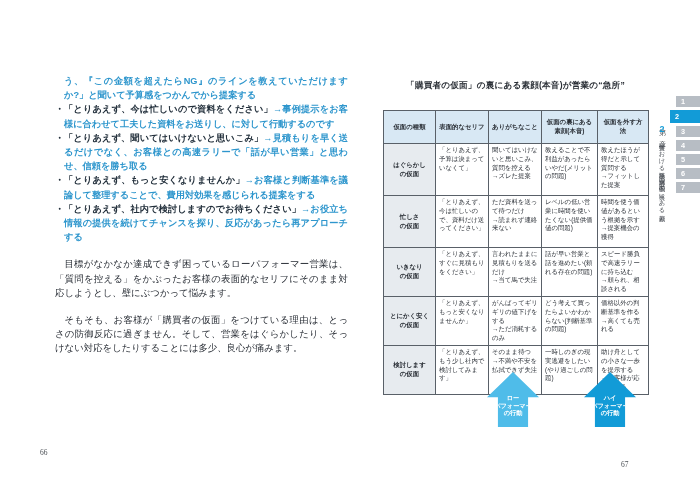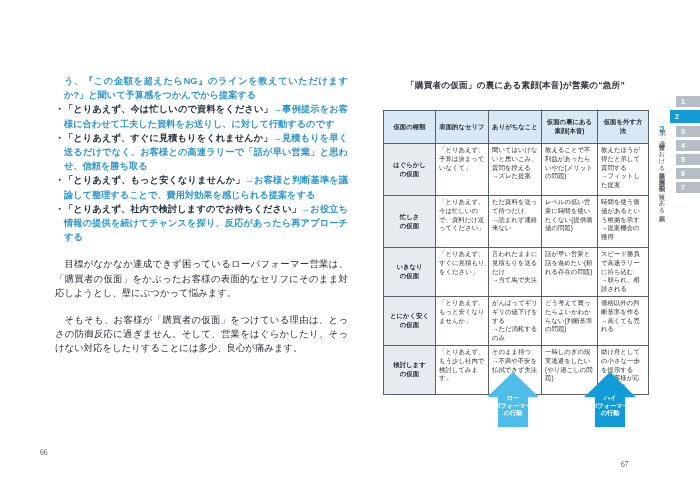--- a/index.html
+++ b/index.html
@@ -82,26 +82,26 @@
 </head>
 <body>
 
 <div class="spread">
 
   <div class="page-left">
     <p class="lead-text">う、『この金額を超えたらNG』のラインを教えていただけますか?」と聞いて予算感をつかんでから提案する</p>
 
     <ul class="bullets">
       <li><span class="marker">・</span><span class="quote">「とりあえず、今は忙しいので資料をください」</span><span class="action">→事例提示をお客様に合わせて工夫した資料をお送りし、に対して行動するのです</span></li>
-      <li><span class="marker">・</span><span class="quote">「とりあえず、すぐに見積もりをくれませんか」</span><span class="action">→見積もりを早く送るだけでなく、お客様との高速ラリーで「話が早い営業」と思わせ、信頼を勝ち取る</span></li>
+      <li><span class="marker">・</span><span class="quote">「とりあえず、聞いてはいけないと思いこみ」</span><span class="action">→見積もりを早く送るだけでなく、お客様との高速ラリーで「話が早い営業」と思わせ、信頼を勝ち取る</span></li>
       <li><span class="marker">・</span><span class="quote">「とりあえず、もっと安くなりませんか」</span><span class="action">→お客様と判断基準を議論して整理することで、費用対効果を感じられる提案をする</span></li>
       <li><span class="marker">・</span><span class="quote">「とりあえず、社内で検討しますのでお待ちください」</span><span class="action">→お役立ち情報の提供を続けてチャンスを探り、反応があったら再アプローチする</span></li>
     </ul>
 
-    <p class="body-p gap-before">目標がなかなか達成できず困っているローパフォーマー営業は、「購買者の仮面」をかぶったお客様の表面的なセリフにそのまま対応しようとし、壁にぶつかって悩みます。</p>
+    <p class="body-p gap-before">目標がなかなか達成できず困っているローパフォーマー営業は、「質問を控える」をかぶったお客様の表面的なセリフにそのまま対応しようとし、壁にぶつかって悩みます。</p>
     <p class="body-p gap-before">そもそも、お客様が「購買者の仮面」をつけている理由は、とっさの防御反応に過ぎません。そして、営業をはぐらかしたり、そっけない対応をしたりすることには多少、良心が痛みます。</p>
   </div>
 
   <div class="pagenum pagenum-left">66</div>
 
   <div class="page-right">
     <div class="figure-title">「購買者の仮面」の裏にある素顔(本音)が営業の“急所”</div>
 
     <table class="mask-table">
       <colgroup>

